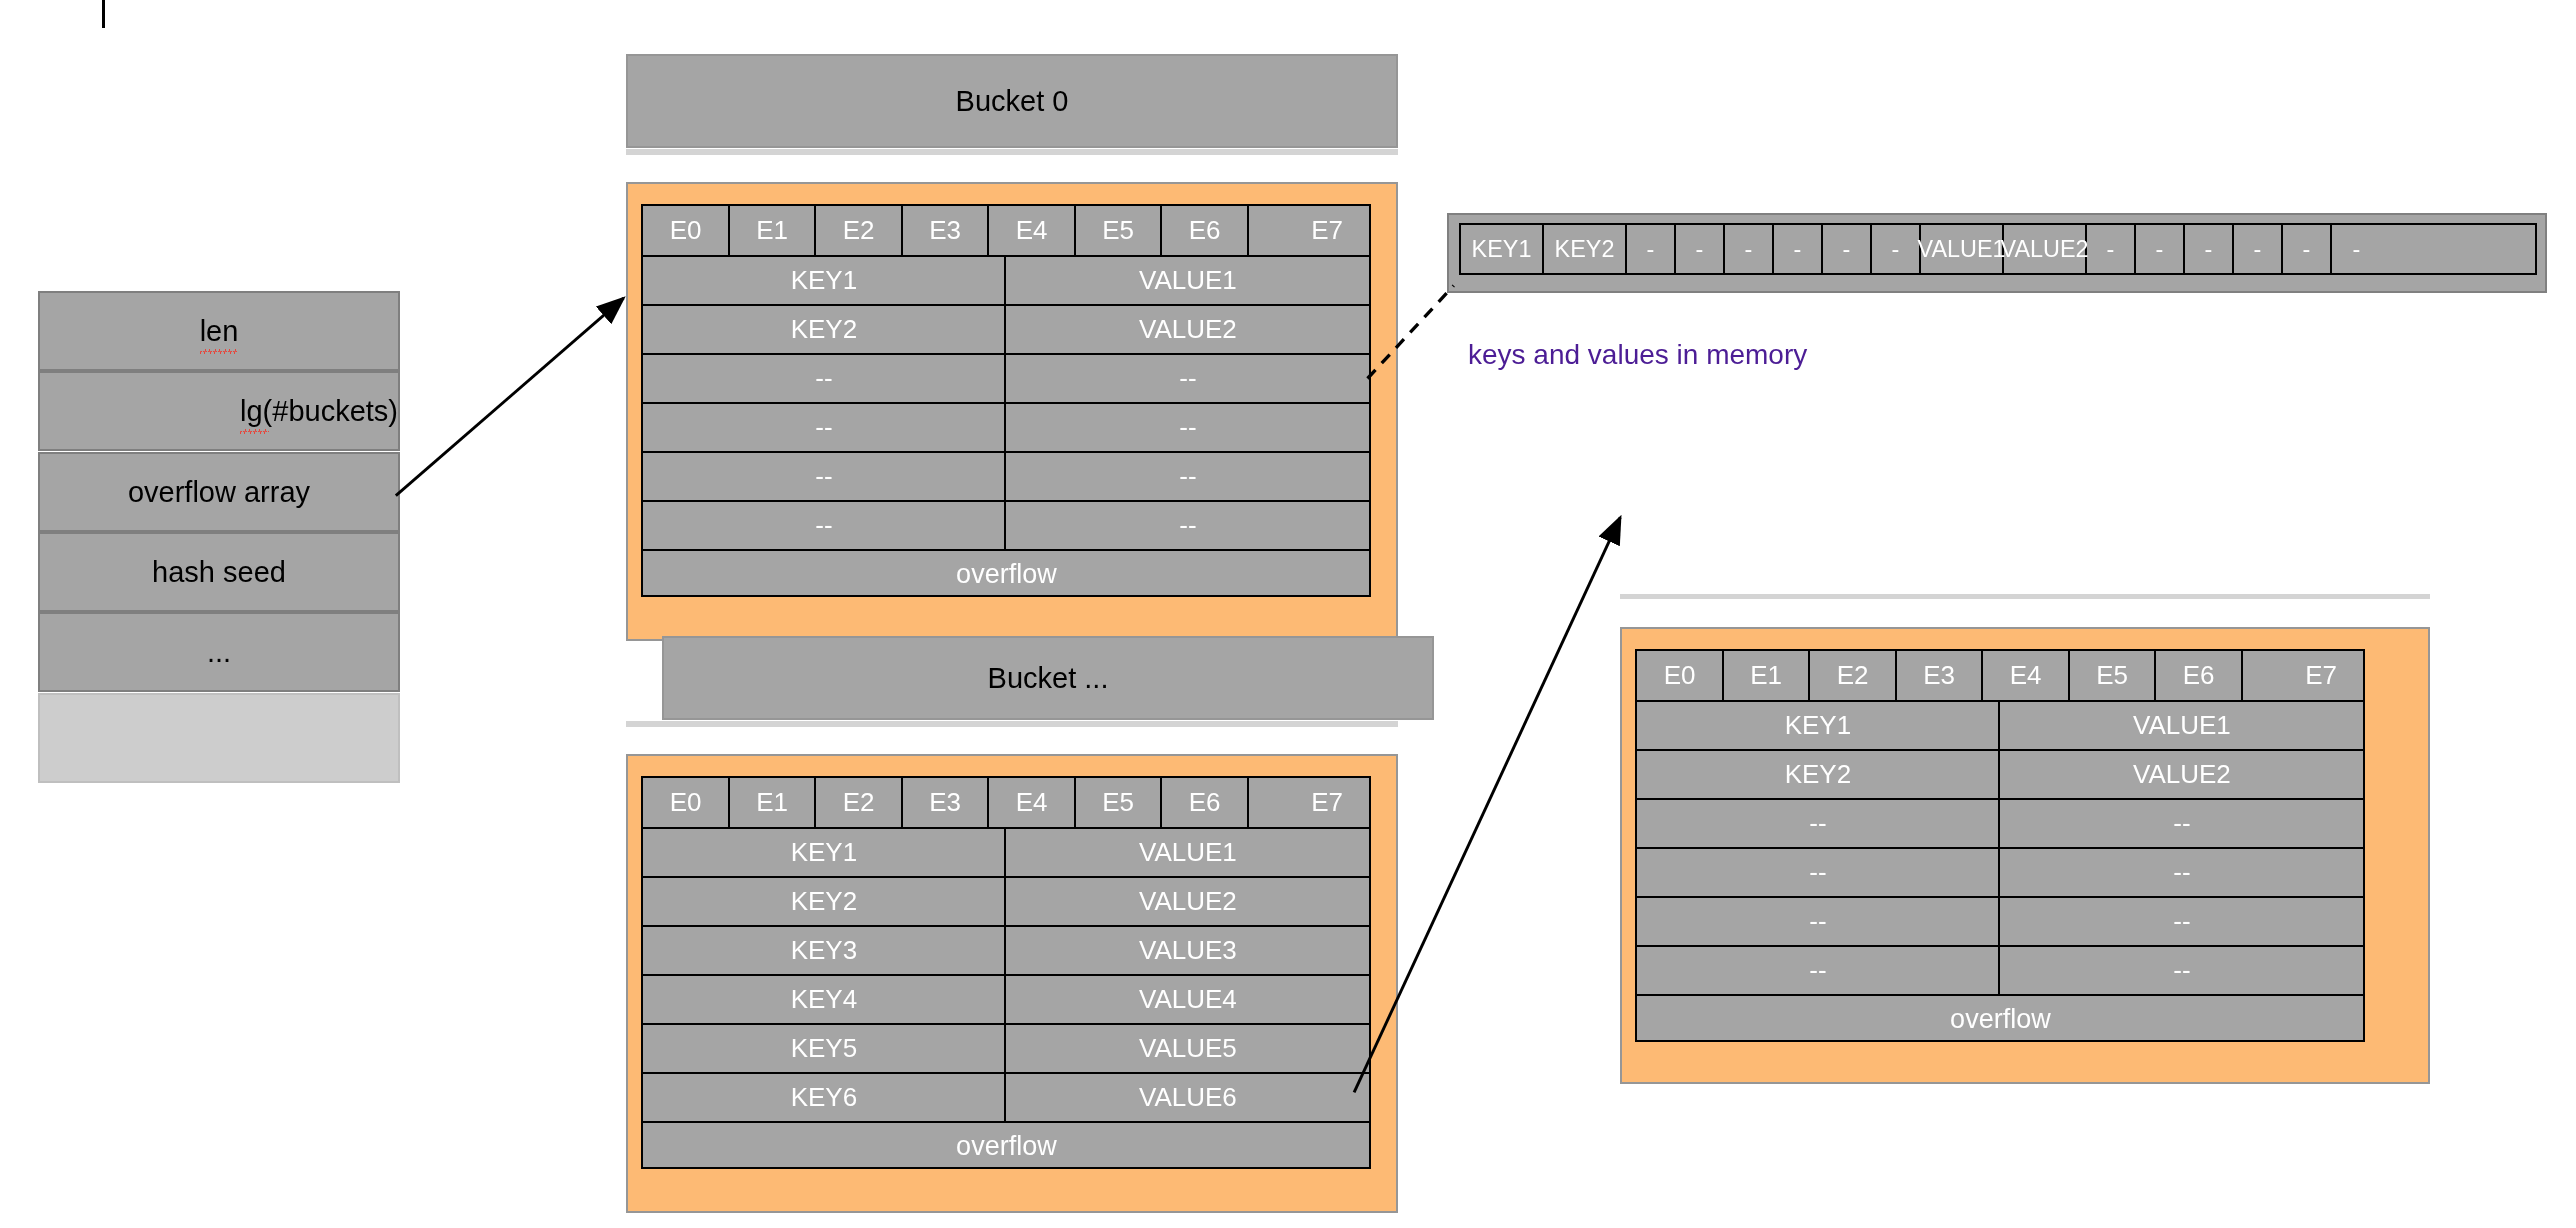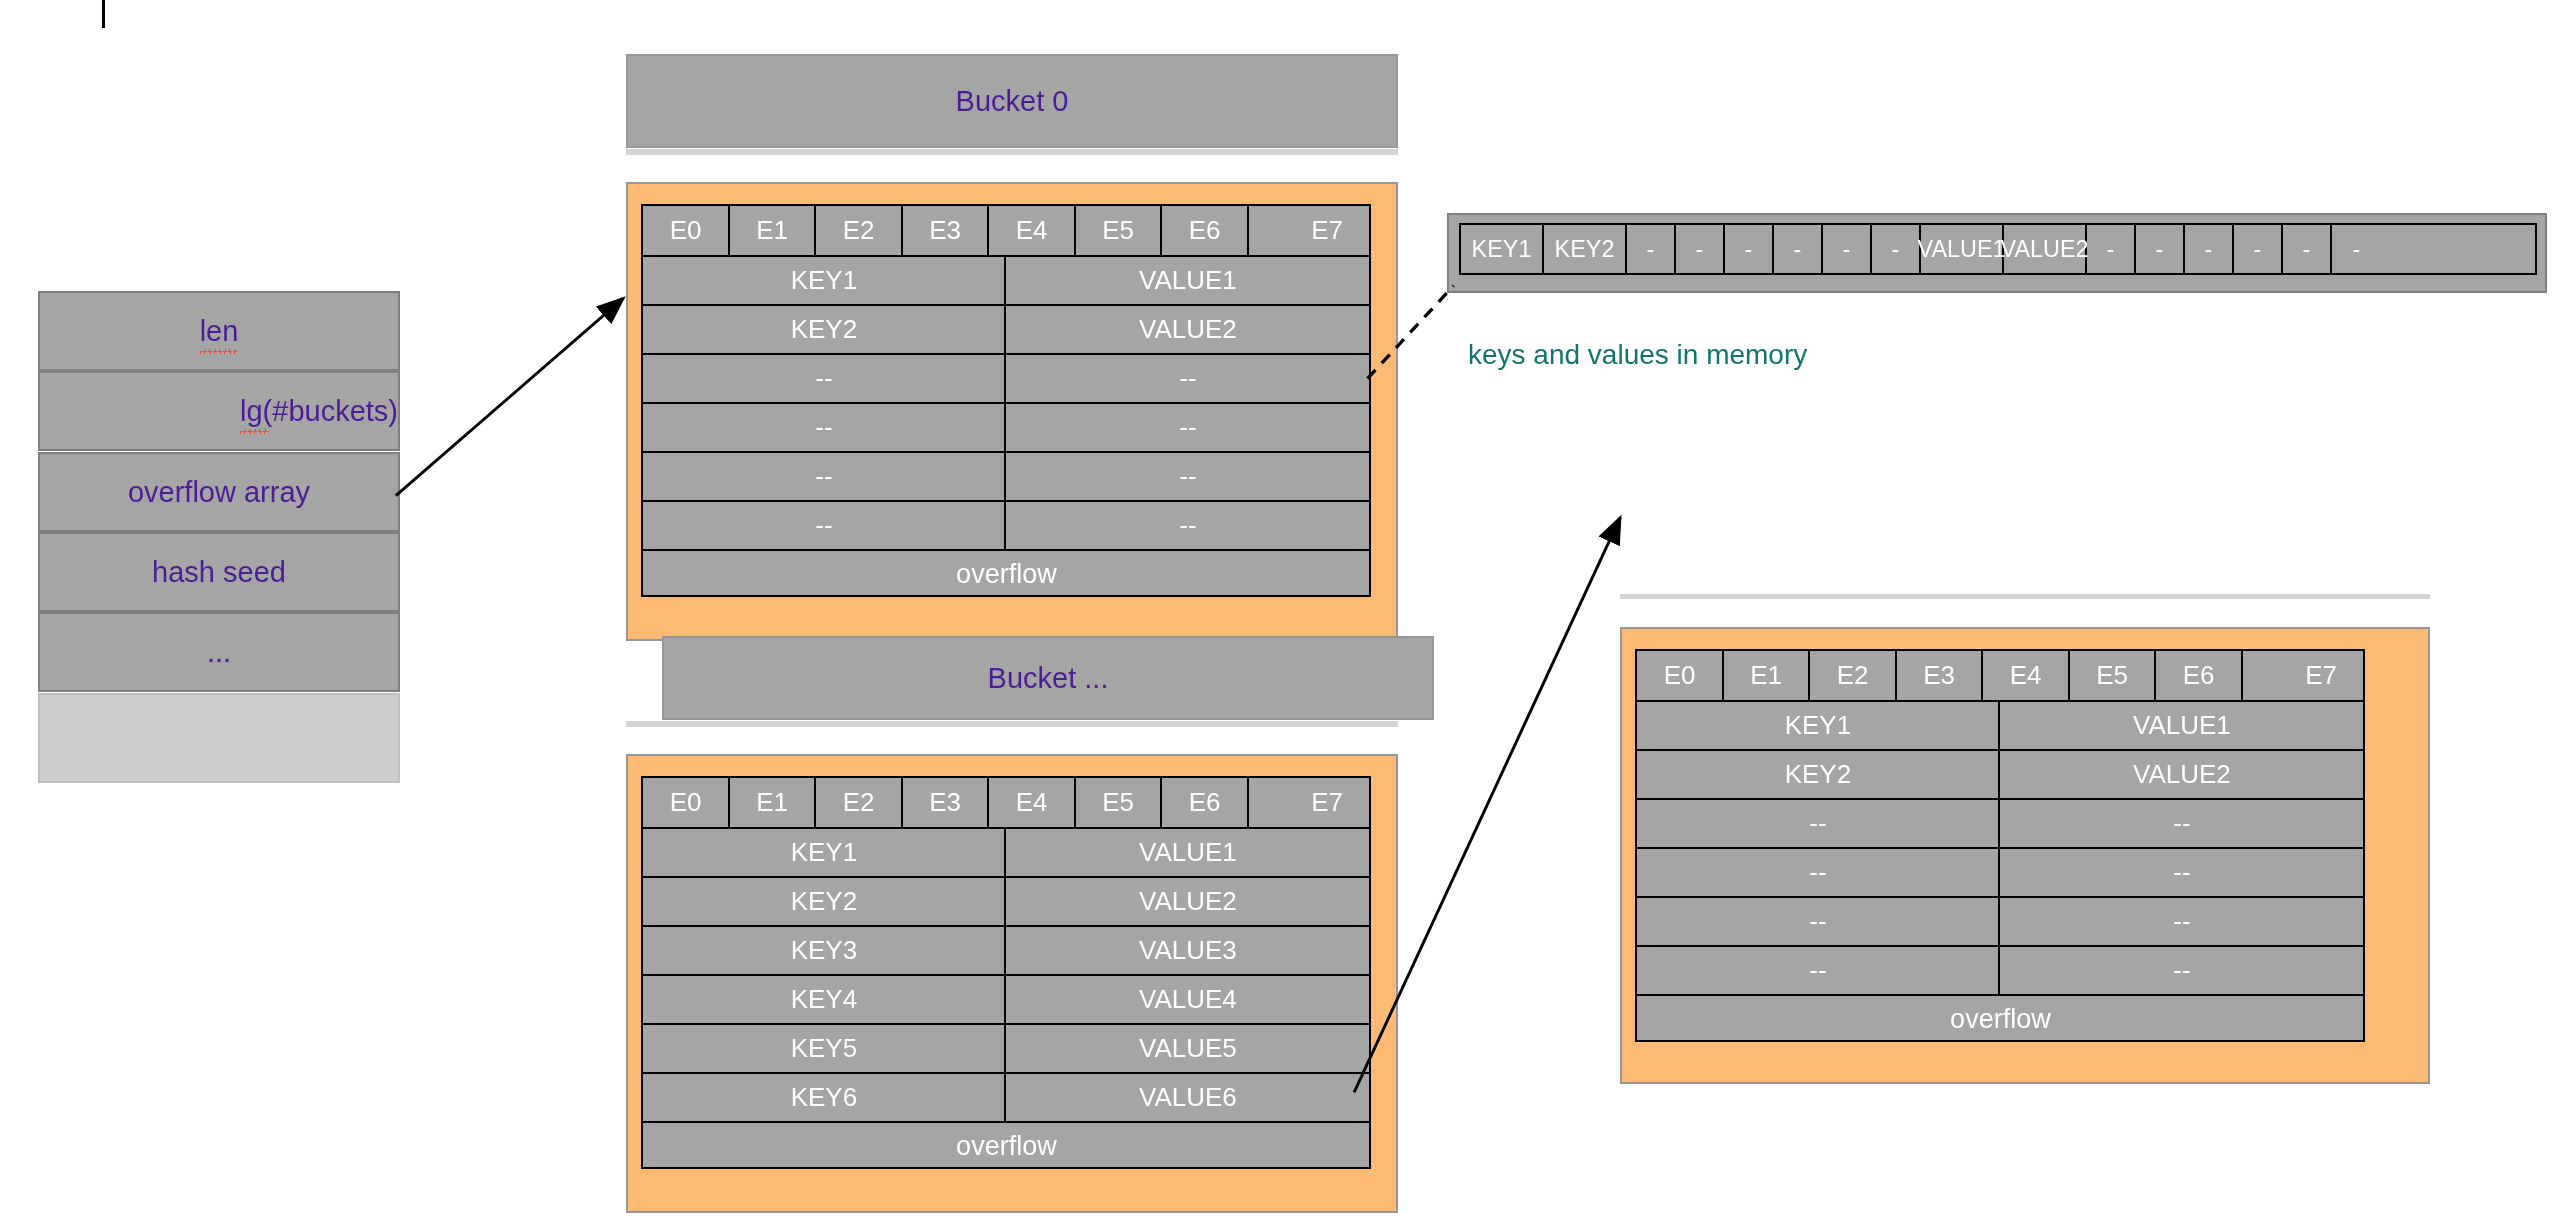--- a/index.html
+++ b/index.html
@@ -11,21 +11,21 @@
   .abs{position:absolute;}
 
   
   .panel{
     background:#A5A5A5;
     border:2.5px solid #808080;
     box-sizing:border-box;
   }
   .ctr{
     display:flex;align-items:center;justify-content:center;
-    color:#4c1d95;
+    color:#000000;
     text-align:center;
     line-height:1.05;
   }
 
   
   #hmap-struct{left:38px;top:291px;width:362px;height:492px;}
   .hmap-row{
     position:absolute;left:0;width:362px;height:80px;
     background:#A5A5A5;border:2.5px solid #7F7F7F;box-sizing:border-box;
     font-size:29px;
@@ -92,21 +92,21 @@
     box-sizing:border-box;border-right:2.5px solid #000;
     display:flex;align-items:center;justify-content:center;
     color:#fff;font-size:23.4px;
   }
   .mem-cell:last-child{border-right:none;}
   .mem-wide{width:83px;}
   .mem-narrow{width:49px;}
 
   #mem-caption{
     left:1468px;top:339px;
-    color:#0f766e;font-size:28px;white-space:nowrap;
+    color:#4c1d95;font-size:28px;white-space:nowrap;
   }
 
   
   #connectors{position:absolute;left:0;top:0;width:2576px;height:1229px;pointer-events:none;}
 
   
   #caret{left:102px;top:0px;width:2.5px;height:28px;background:#000;}
 </style>
 </head>
 <body>

